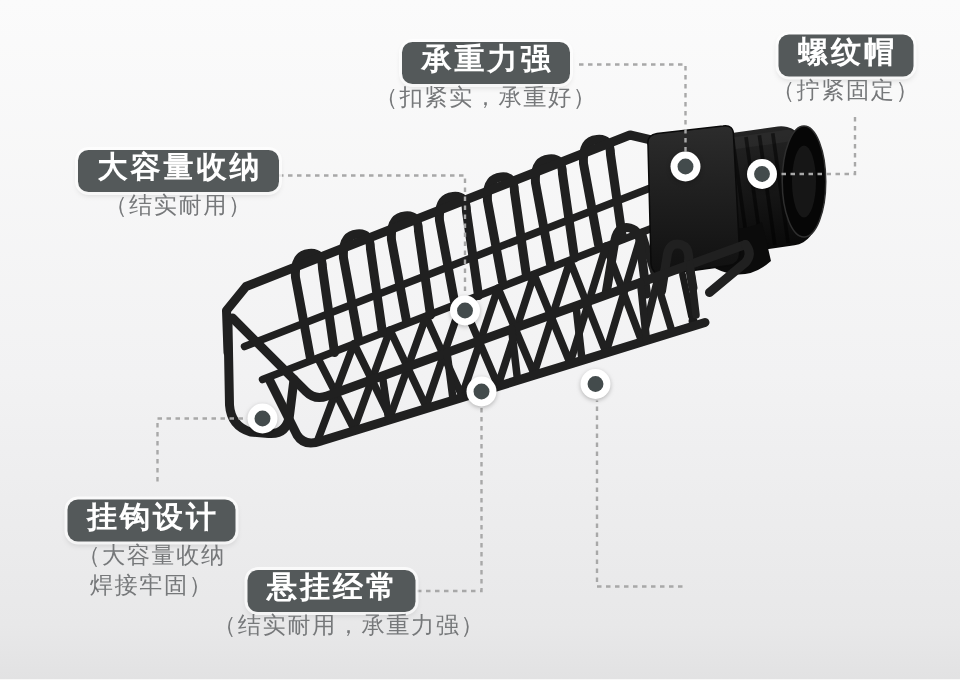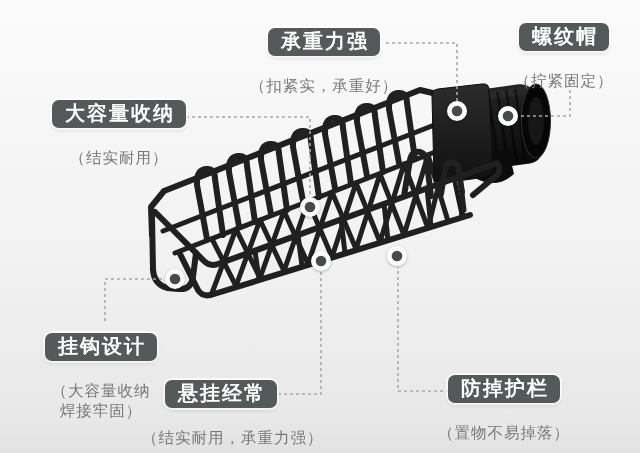--- a/index.html
+++ b/index.html
@@ -1,40 +1,40 @@
 <!DOCTYPE html>
 <html style="--bg_top: #fbfbfb; --bg_mid: #f2f2f3; --bg_bottom: #e8e8e9; --badge_bg: #54595a; --badge_text: #ffffff; --subtitle_color: #76787a; --leader_color: #a8a8a8; --marker_ring: #ffffff; --marker_dot: #434b4c; --wire_color: #202020; --clamp_color: #1b1b1b;"><head>
 <meta charset="utf-8">
 <style>
   html,body{margin:0;padding:0;}
   .stage{
     position:relative;
     width:640px;height:453px;
     overflow:hidden;
-    font-family:Liberation Sans, sans-serif;
+    font-family:Liberation Mono, monospace;
     background:linear-gradient(180deg,var(--bg_top) 0%,var(--bg_mid) 55%,var(--bg_bottom) 92%,#e2e2e3 100%);
   }
   .scene{position:absolute;left:0;top:0;}
   .wire{fill:none;stroke:var(--wire_color);stroke-width:6;stroke-linecap:round;stroke-linejoin:round;}
   .wire-thin{fill:none;stroke:var(--wire_color);stroke-width:5;stroke-linecap:round;stroke-linejoin:round;}
   .leader{fill:none;stroke:var(--leader_color);stroke-width:1.6;stroke-dasharray:3 3;}
   .marker-ring{fill:var(--marker_ring);filter:drop-shadow(0 1px 1.5px rgba(0,0,0,.25));}
   .marker-dot{fill:var(--marker_dot);}
   .feature-label{position:absolute;text-align:center;}
   .badge{
     display:inline-block;
     background:var(--badge_bg);color:var(--badge_text);
     font-size:20px;font-weight:bold;line-height:1.15;
     letter-spacing:2px;padding:2px 11px 3px 13px;border-radius:7px;
     box-shadow:0 0 0 2px rgba(255,255,255,.75),0 2px 4px rgba(0,0,0,.15);
     white-space:nowrap;
   }
   .sub{
     font-size:15.5px;color:var(--subtitle_color);
-    letter-spacing:1px;margin-top:20px;line-height:1.3;white-space:nowrap;
+    letter-spacing:1px;margin-top:0;line-height:1.3;white-space:nowrap;
   }
   #label-load{left:246px;top:28px;width:156px;}
   #label-cap{left:504px;top:23px;width:120px;}
   #label-capacity{left:46px;top:100px;width:146px;}
   #label-hook{left:36px;top:333px;width:130px;}
   #label-weld{left:142px;top:380px;width:158px;}
   #label-rail{left:436px;top:375px;width:136px;}
 </style>
 </head>
 <body>
@@ -163,18 +163,14 @@
     <span class="badge">挂钩设计</span>
     <div class="sub">（大容量收纳</div>
     <div class="sub" style="margin-top:0;">焊接牢固）</div>
   </div>
 
   <div class="feature-label" id="label-weld">
     <span class="badge">悬挂经常</span>
     <div class="sub">（结实耐用，承重力强）</div>
   </div>
 
-  <div class="feature-label" id="label-rail">
-    <span class="badge">防掉护栏</span>
-    <div class="sub">（置物不易掉落）</div>
-  </div>
 
 </div>
 
 </body></html>

